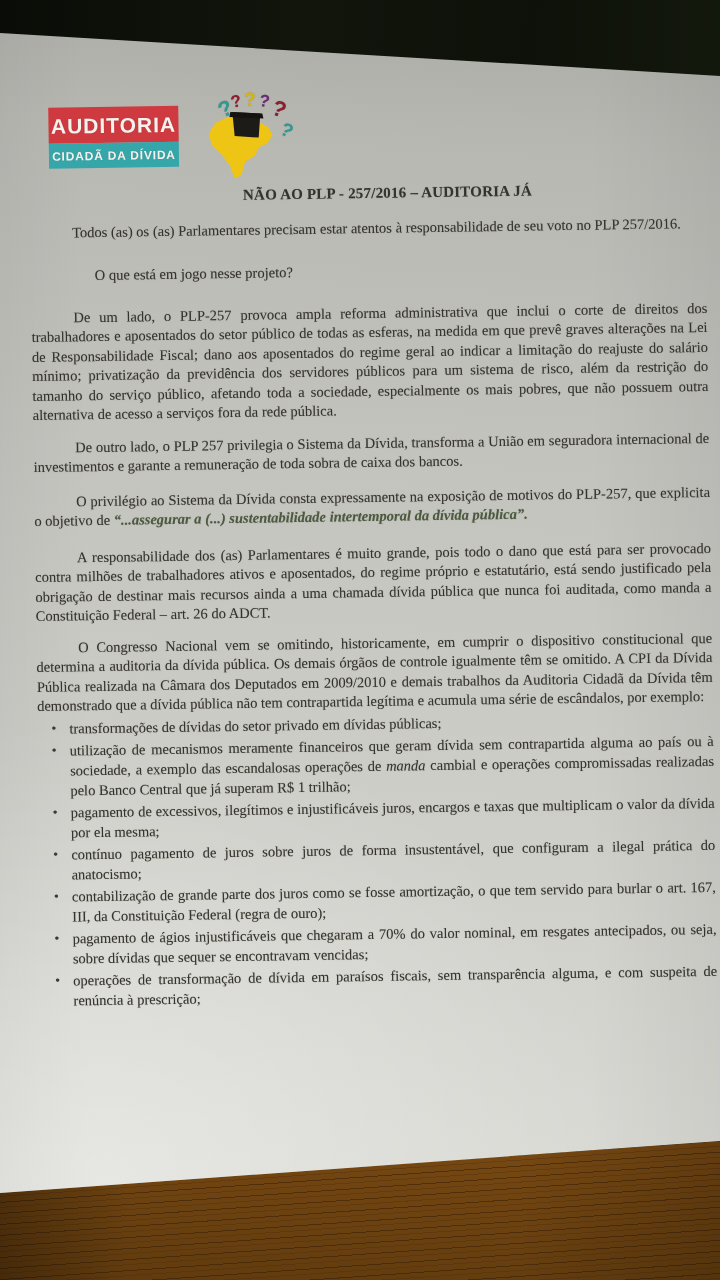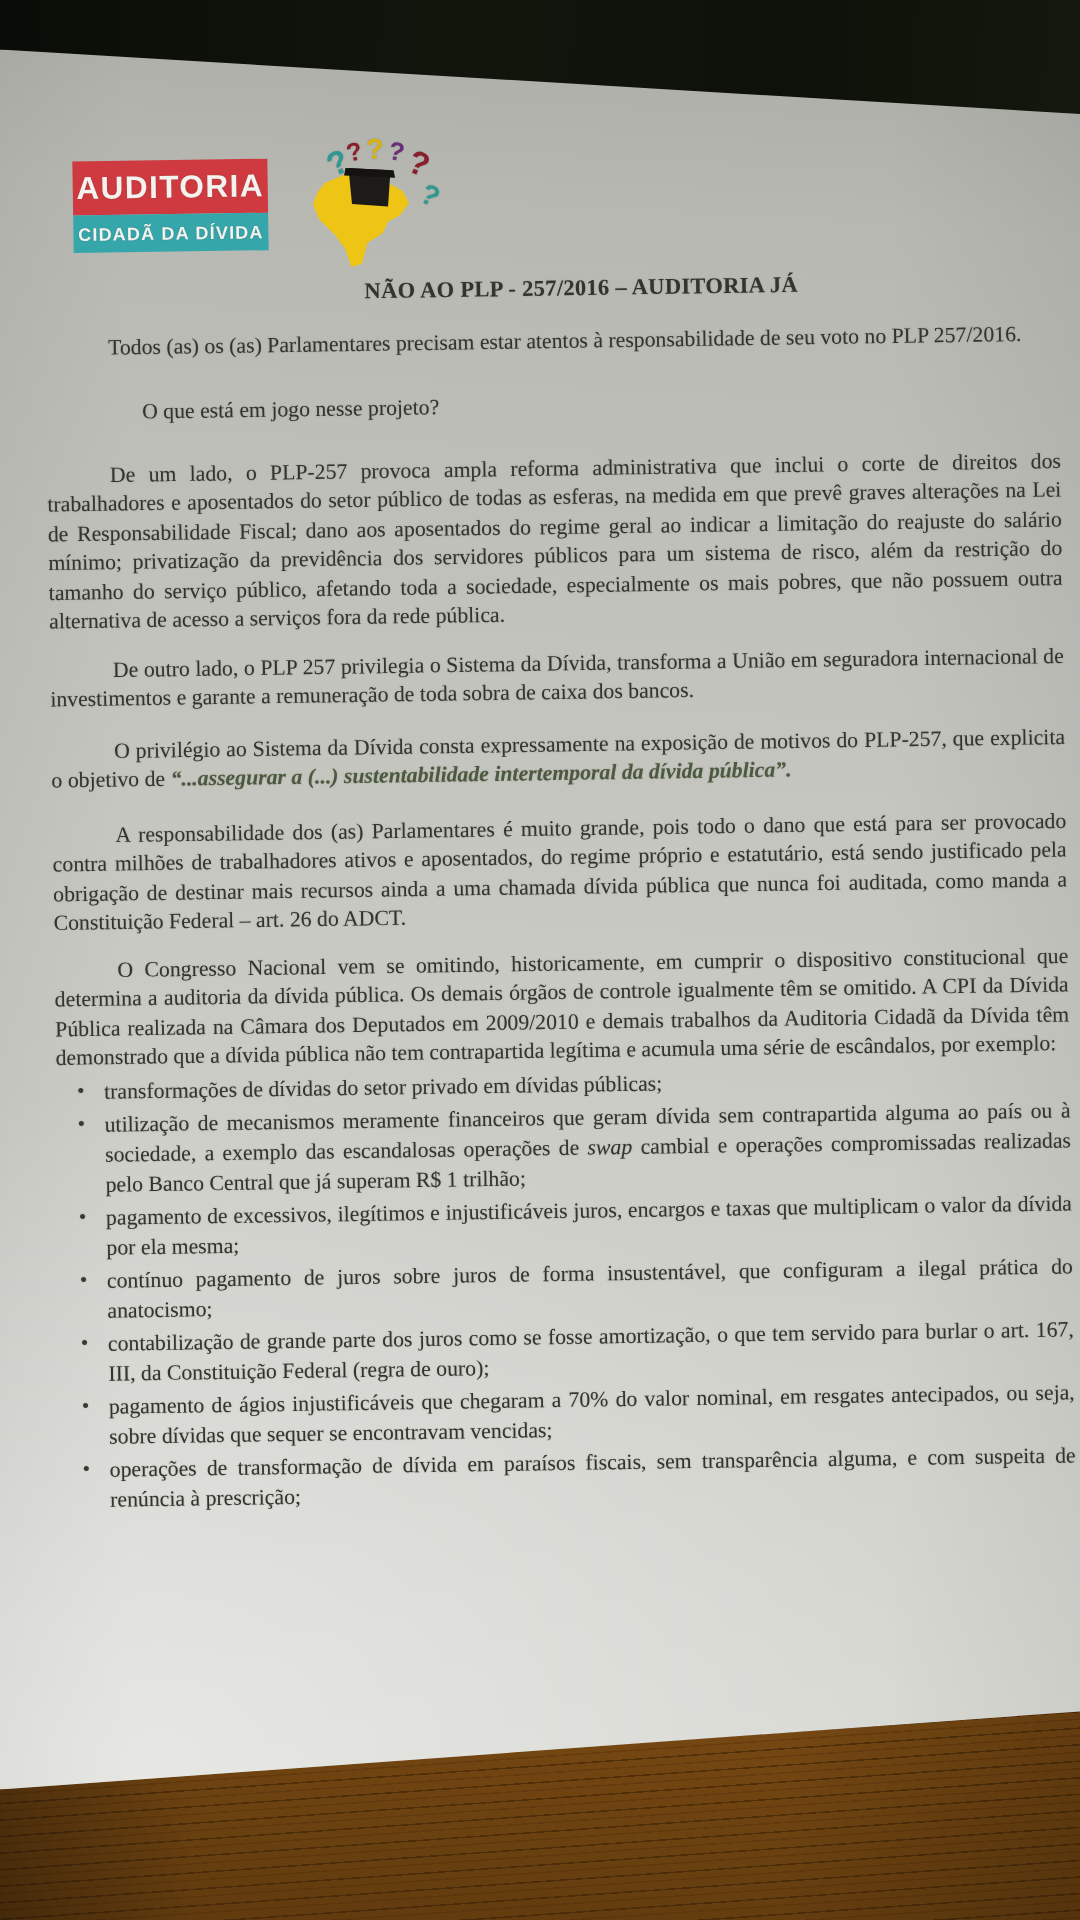--- a/index.html
+++ b/index.html
@@ -110,21 +110,21 @@
     <p class="p p-outro">De outro lado, o PLP 257 privilegia o Sistema da Dívida, transforma a União em seguradora internacional de investimentos e garante a remuneração de toda sobra de caixa dos bancos.</p>
 
     <p class="p p-priv"><span>O privilégio ao Sistema da Dívida consta expressamente na exposição de motivos do PLP-257, que explicita o objetivo de </span><span class="quote">“...assegurar a (...) sustentabilidade intertemporal da dívida pública”.</span></p>
 
     <p class="p p-resp">A responsabilidade dos (as) Parlamentares é muito grande, pois todo o dano que está para ser provocado contra milhões de trabalhadores ativos e aposentados, do regime próprio e estatutário, está sendo justificado pela obrigação de destinar mais recursos ainda a uma chamada dívida pública que nunca foi auditada, como manda a Constituição Federal – art. 26 do ADCT.</p>
 
     <p class="p p-cong">O Congresso Nacional vem se omitindo, historicamente, em cumprir o dispositivo constitucional que determina a auditoria da dívida pública. Os demais órgãos de controle igualmente têm se omitido. A CPI da Dívida Pública realizada na Câmara dos Deputados em 2009/2010 e demais trabalhos da Auditoria Cidadã da Dívida têm demonstrado que a dívida pública não tem contrapartida legítima e acumula uma série de escândalos, por exemplo:</p>
 
     <ul class="scandals">
       <li>transformações de dívidas do setor privado em dívidas públicas;</li>
-      <li><span>utilização de mecanismos meramente financeiros que geram dívida sem contrapartida alguma ao país ou à sociedade, a exemplo das escandalosas operações de </span><span class="swap-italic">swap</span><span> cambial e operações compromissadas realizadas pelo Banco Central que já superam R$ 1 trilhão;</span></li>
+      <li><span>utilização de mecanismos meramente financeiros que geram dívida sem contrapartida alguma ao país ou à sociedade, a exemplo das escandalosas operações de </span><span class="swap-italic">manda</span><span> cambial e operações compromissadas realizadas pelo Banco Central que já superam R$ 1 trilhão;</span></li>
       <li>pagamento de excessivos, ilegítimos e injustificáveis juros, encargos e taxas que multiplicam o valor da dívida por ela mesma;</li>
       <li>contínuo pagamento de juros sobre juros de forma insustentável, que configuram a ilegal prática do anatocismo;</li>
       <li>contabilização de grande parte dos juros como se fosse amortização, o que tem servido para burlar o art. 167, III, da Constituição Federal (regra de ouro);</li>
       <li>pagamento de ágios injustificáveis que chegaram a 70% do valor nominal, em resgates antecipados, ou seja, sobre dívidas que sequer se encontravam vencidas;</li>
       <li>operações de transformação de dívida em paraísos fiscais, sem transparência alguma, e com suspeita de renúncia à prescrição;</li>
     </ul>
 
   </div>
 </div>
 

